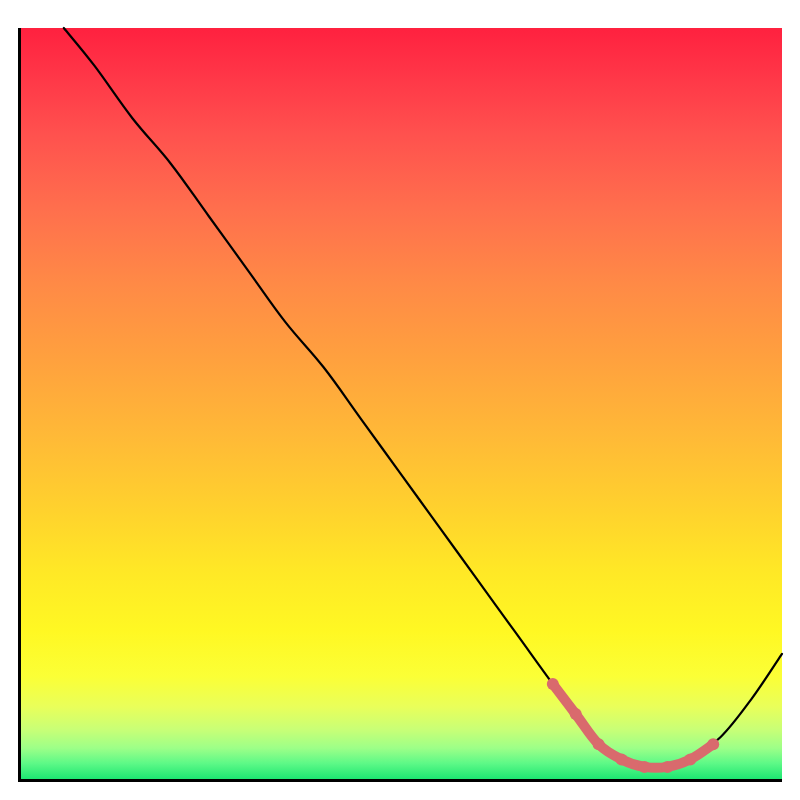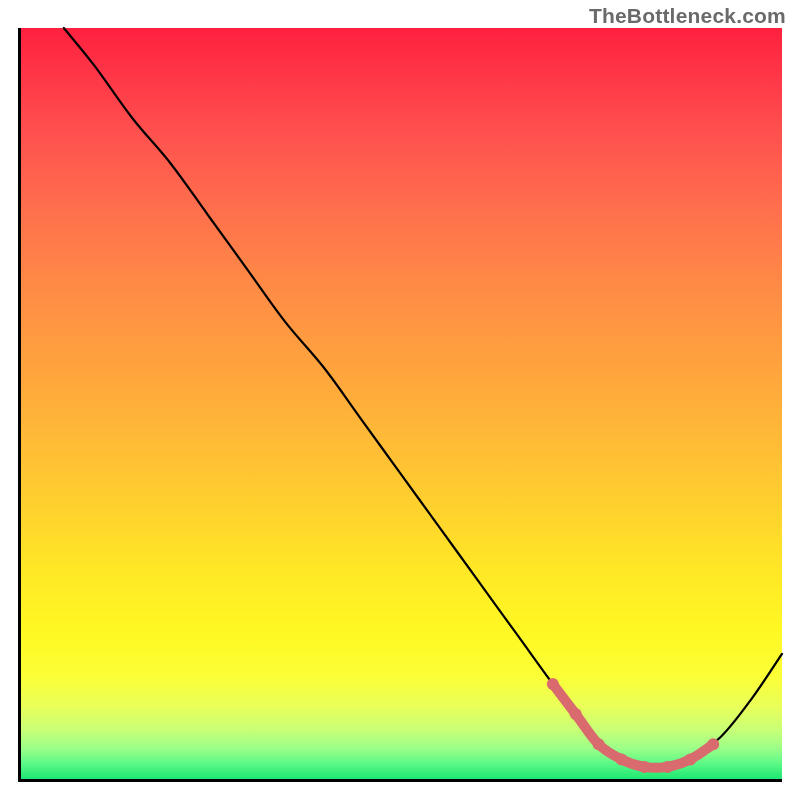--- a/index.html
+++ b/index.html
@@ -72,21 +72,20 @@
     position: absolute;
     left: 0; top: 0;
     width: 764px; height: 754px;
     overflow: visible;
   }
 </style>
 </head>
 <body>
 
 <div class="wrap">
-  <div class="watermark">TheBottleneck.com</div>
 
   <div class="plot">
     <div class="grad"></div>
     <div class="axis-left"></div>
     <div class="axis-bottom"></div>
 
     <svg class="curve" viewBox="0 0 764 754" preserveAspectRatio="none">
       <path id="main-curve" fill="none" stroke="#000" stroke-width="2.2" stroke-linecap="round" stroke-linejoin="round" d="M 45.8 0.0 C 51.3 6.8, 64.0 21.4, 76.4 37.7 C 88.8 54.0, 100.8 72.8, 114.6 90.5 C 128.4 108.1, 139.0 118.1, 152.8 135.7 C 166.6 153.4, 177.2 169.5, 191.0 188.5 C 204.8 207.5, 215.4 222.3, 229.2 241.3 C 243.0 260.3, 253.6 276.4, 267.4 294.1 C 281.2 311.7, 291.8 321.7, 305.6 339.3 C 319.4 356.9, 330.0 373.1, 343.8 392.1 C 357.6 411.1, 368.2 425.9, 382.0 444.9 C 395.8 463.9, 406.4 478.6, 420.2 497.6 C 434.0 516.6, 444.6 531.4, 458.4 550.4 C 472.2 569.4, 482.8 584.2, 496.6 603.2 C 510.4 622.2, 523.8 641.1, 534.8 656.0 C 545.8 670.9, 549.5 675.3, 557.7 686.1 C 566.0 697.0, 572.4 708.2, 580.6 716.3 C 588.9 724.4, 595.3 727.3, 603.6 731.4 C 611.8 735.5, 618.2 737.6, 626.5 738.9 C 634.7 740.3, 641.1 740.3, 649.4 738.9 C 657.7 737.6, 662.7 736.8, 672.3 731.4 C 681.9 726.0, 691.9 719.6, 702.9 708.8 C 713.9 697.9, 722.4 686.0, 733.4 671.1 C 744.4 656.1, 758.5 634.0, 764.0 625.8"></path>
       <path id="pink-curve" fill="none" stroke="#d96a6d" stroke-width="10" stroke-linecap="round" stroke-linejoin="round" d="M 534.8 656.0 C 538.9 661.4, 549.5 675.3, 557.7 686.1 C 566.0 697.0, 572.4 708.2, 580.6 716.3 C 588.9 724.4, 595.3 727.3, 603.6 731.4 C 611.8 735.5, 618.2 737.6, 626.5 738.9 C 634.7 740.3, 641.1 740.3, 649.4 738.9 C 657.7 737.6, 664.1 735.5, 672.3 731.4 C 680.6 727.3, 691.1 719.0, 695.2 716.3"></path>
       <g id="pink-dots">

